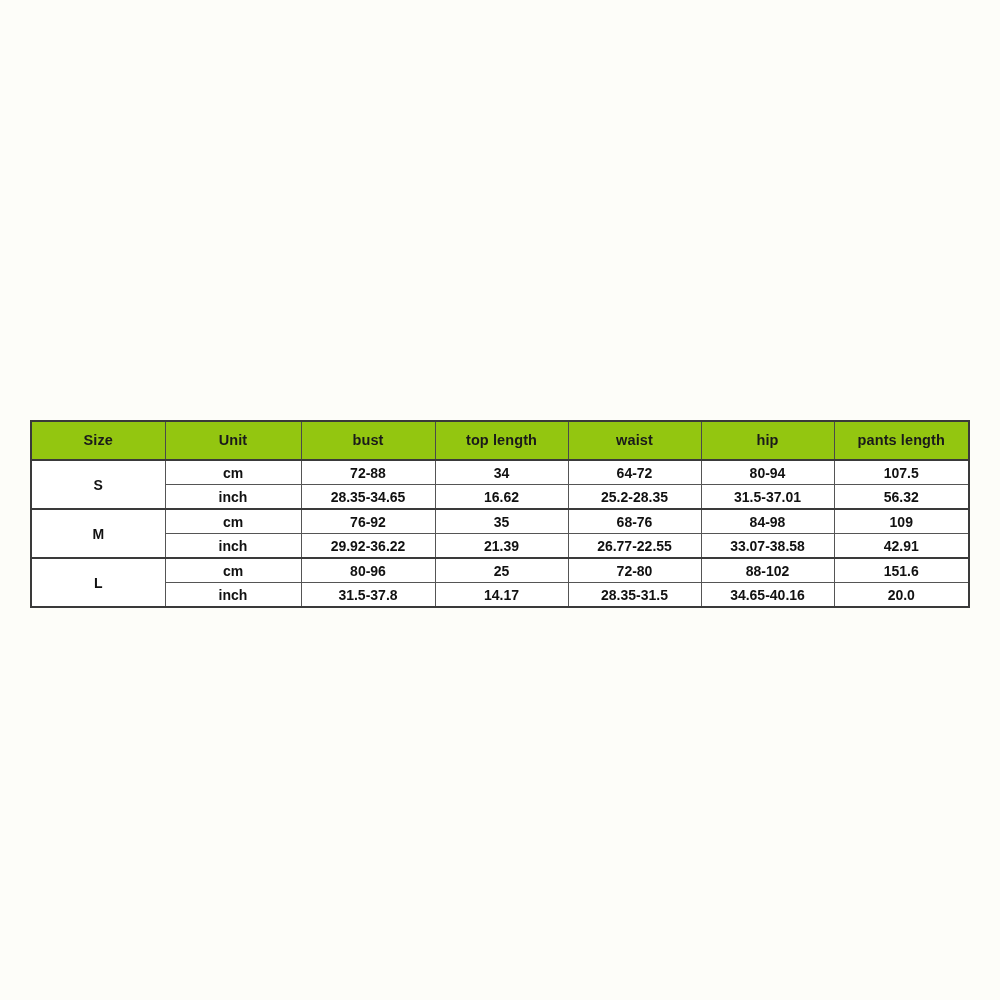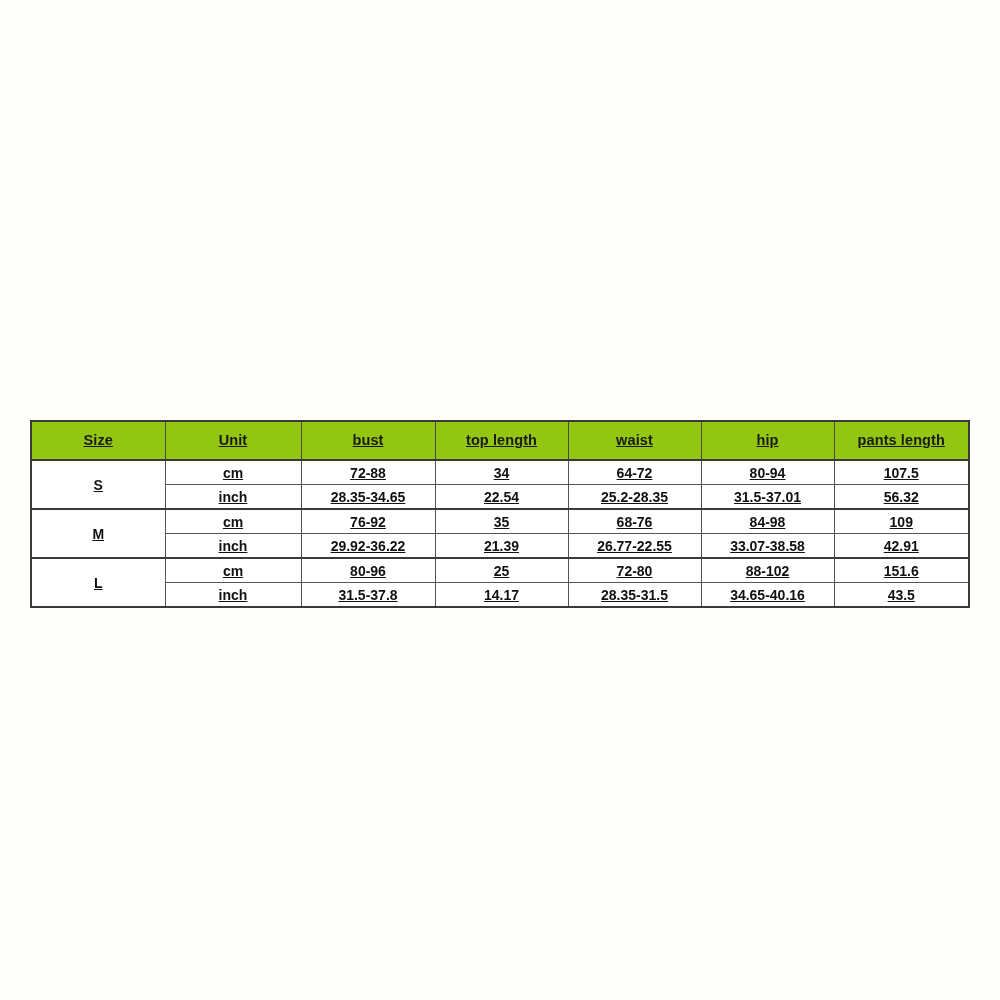--- a/index.html
+++ b/index.html
@@ -38,21 +38,20 @@
 
   table.size-chart td,
   table.size-chart th {
     border: 1px solid #555555;
     text-align: center;
     vertical-align: middle;
     font-weight: bold;
     color: #111111;
     padding: 0;
     line-height: 1;
-    text-decoration: underline;
   }
 
   
   table.size-chart thead th {
     background: #93c610;
     height: 37px;
     font-size: 14.5px;
     border: 1px solid #4a4a4a;
     color: #1a1a1a;
     letter-spacing: 0.1px;
@@ -124,21 +123,21 @@
           <td>72-88</td>
           <td>34</td>
           <td>64-72</td>
           <td>80-94</td>
           <td>107.5</td>
         </tr>
 
         <tr class="group-end">
           <td class="unit-cell">inch</td>
           <td>28.35-34.65</td>
-          <td>22.54</td>
+          <td>16.62</td>
           <td>25.2-28.35</td>
           <td>31.5-37.01</td>
           <td>56.32</td>
         </tr>
 
         <tr class="group-start">
           <td class="size-cell" rowspan="2">M</td>
           <td class="unit-cell">cm</td>
           <td>76-92</td>
           <td>35</td>
@@ -165,20 +164,20 @@
           <td>88-102</td>
           <td>151.6</td>
         </tr>
 
         <tr class="group-end">
           <td class="unit-cell">inch</td>
           <td>31.5-37.8</td>
           <td>14.17</td>
           <td>28.35-31.5</td>
           <td>34.65-40.16</td>
-          <td>43.5</td>
+          <td>20.0</td>
         </tr>
 
       </tbody>
     </table>
   </div>
 
 </div>
 
 </body></html>

